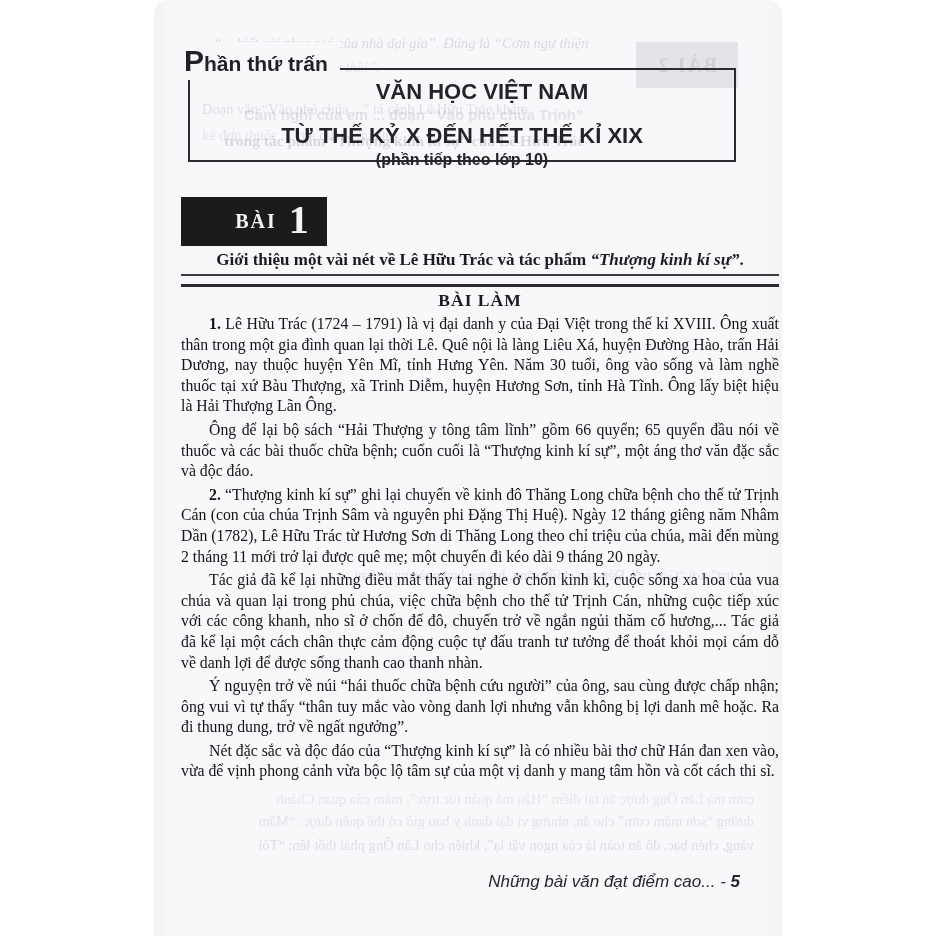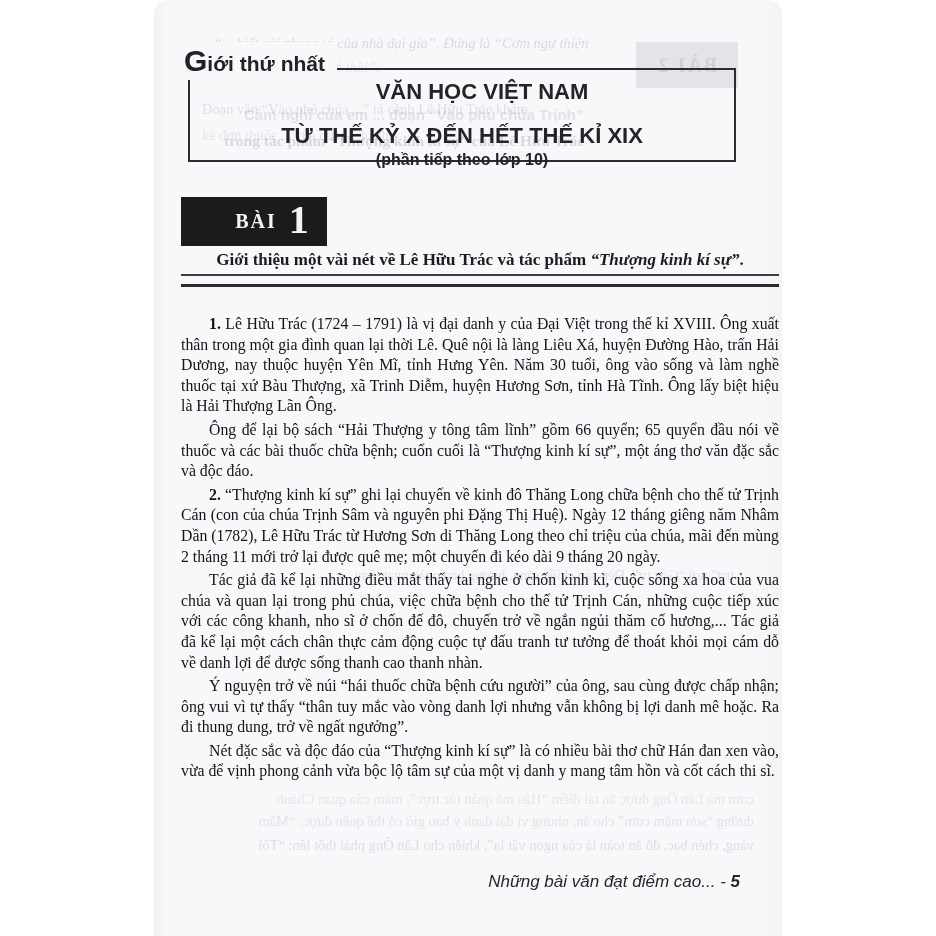--- a/index.html
+++ b/index.html
@@ -68,34 +68,35 @@
     <div class="ghost it" style="left:44px;top:58px;width:420px;opacity:.13;">cho đến hết, dân tôn mới thôi”.</div>
     <div class="ghost" style="left:48px;top:100px;width:500px;opacity:.16;">Đoạn văn “Vào phủ chúa ...” tả cảnh Lê Hữu Trác khám</div>
     <div class="ghost bold sans" style="left:90px;top:106px;width:430px;opacity:.14;font-size:15px;">Cảm nghĩ của em ... đoạn “Vào phủ chúa Trịnh”</div>
     <div class="ghost" style="left:48px;top:126px;width:500px;opacity:.13;">kê đơn thuốc ... của quan Chánh</div>
     <div class="ghost bold" style="left:70px;top:132px;width:470px;opacity:.20;font-size:15.5px;">trong tác phẩm “Thượng kinh kí sự” của Lê Hữu Trác</div>
     <div class="ghost mir" style="left:40px;top:566px;width:540px;">trợ” nơi “Gốc tự”. Đèn sáp chiếu sáng, hương hoa ngào ngạt. Sau</div>
     <div class="ghost mir" style="left:40px;top:790px;width:560px;opacity:.12;">cơm mà Lãn Ông được ăn tại điếm “Hậu mã quân túc trực”, mâm của quan Chánh</div>
     <div class="ghost mir" style="left:40px;top:812px;width:560px;opacity:.14;">dưỡng “sơn mâm cơm” cho ăn, nhưng vị đại danh y bao giờ có thể quên được. “Mâm</div>
     <div class="ghost mir" style="left:40px;top:836px;width:560px;opacity:.17;">vàng, chén bạc, đồ ăn toàn là của ngon vật lạ”, khiến cho Lãn Ông phải thốt lên: “Tôi</div>
 
-    <div class="part-label sans">Giới thứ nhất</div>
+    <div class="part-label sans">Phần thứ trấn</div>
     <div class="title-box">
       <div class="tb-line1 sans">VĂN HỌC VIỆT NAM</div>
       <div class="tb-line2 sans">TỪ THẾ KỶ X ĐẾN HẾT THẾ KỈ XIX</div>
       <div class="tb-line3 sans">(phần tiếp theo lớp 10)</div>
     </div>
 
     <div class="badge">
       <span class="badge-word">BÀI</span>
       <span class="badge-num">1</span>
     </div>
 
     <div class="lesson-title"><span>Giới thiệu một vài nét về Lê Hữu Trác và tác phẩm </span><span class="i">“Thượng kinh kí sự”</span><span>.</span></div>
     <div class="divider"></div>
+    <div class="essay-heading">BÀI LÀM</div>
 
     <div class="essay-body">
         <p><span class="b">1. </span><span>Lê Hữu Trác (1724 – 1791) là vị đại danh y của Đại Việt trong thế kỉ XVIII. Ông xuất thân trong một gia đình quan lại thời Lê. Quê nội là làng Liêu Xá, huyện Đường Hào, trấn Hải Dương, nay thuộc huyện Yên Mĩ, tỉnh Hưng Yên. Năm 30 tuổi, ông vào sống và làm nghề thuốc tại xứ Bàu Thượng, xã Trinh Diễm, huyện Hương Sơn, tỉnh Hà Tĩnh. Ông lấy biệt hiệu là Hải Thượng Lãn Ông.</span></p>
         <p><span>Ông để lại bộ sách </span><span class="i">“Hải Thượng y tông tâm lĩnh”</span><span> gồm 66 quyển; 65 quyển đầu nói về thuốc và các bài thuốc chữa bệnh; cuốn cuối là </span><span class="i">“Thượng kinh kí sự”</span><span>, một áng thơ văn đặc sắc và độc đáo.</span></p>
         <p><span class="b">2. </span><span class="i">“Thượng kinh kí sự”</span><span> ghi lại chuyến về kinh đô Thăng Long chữa bệnh cho thế tử Trịnh Cán (con của chúa Trịnh Sâm và nguyên phi Đặng Thị Huệ). Ngày 12 tháng giêng năm Nhâm Dần (1782), Lê Hữu Trác từ Hương Sơn di Thăng Long theo chỉ triệu của chúa, mãi đến mùng 2 tháng 11 mới trở lại được quê mẹ; một chuyến đi kéo dài 9 tháng 20 ngày.</span></p>
         <p><span>Tác giả đã kể lại những điều mắt thấy tai nghe ở chốn kinh kì, cuộc sống xa hoa của vua chúa và quan lại trong phủ chúa, việc chữa bệnh cho thế tử Trịnh Cán, những cuộc tiếp xúc với các công khanh, nho sĩ ở chốn đế đô, chuyến trở về ngắn ngủi thăm cố hương,... Tác giả đã kể lại một cách chân thực cảm động cuộc tự đấu tranh tư tưởng để thoát khỏi mọi cám dỗ về danh lợi để được sống thanh cao thanh nhàn.</span></p>
         <p><span>Ý nguyện trở về núi </span><span class="i">“hái thuốc chữa bệnh cứu người”</span><span> của ông, sau cùng được chấp nhận; ông vui vì tự thấy </span><span class="i">“thân tuy mắc vào vòng danh lợi nhưng vẫn không bị lợi danh mê hoặc. Ra đi thung dung, trở về ngất ngưởng”</span><span>.</span></p>
         <p><span>Nét đặc sắc và độc đáo của </span><span class="i">“Thượng kinh kí sự”</span><span> là có nhiều bài thơ chữ Hán đan xen vào, vừa để vịnh phong cảnh vừa bộc lộ tâm sự của một vị danh y mang tâm hồn và cốt cách thi sĩ.</span></p>
       </div>
 

